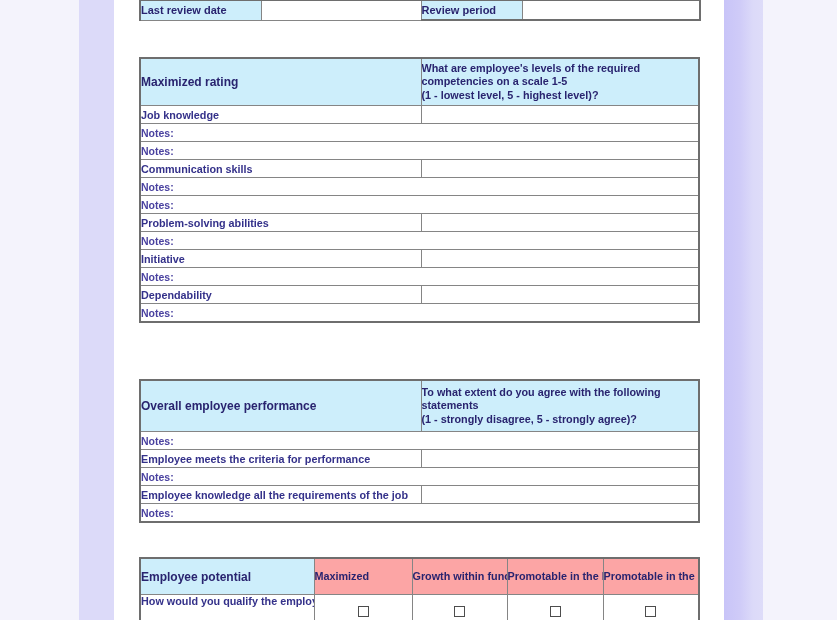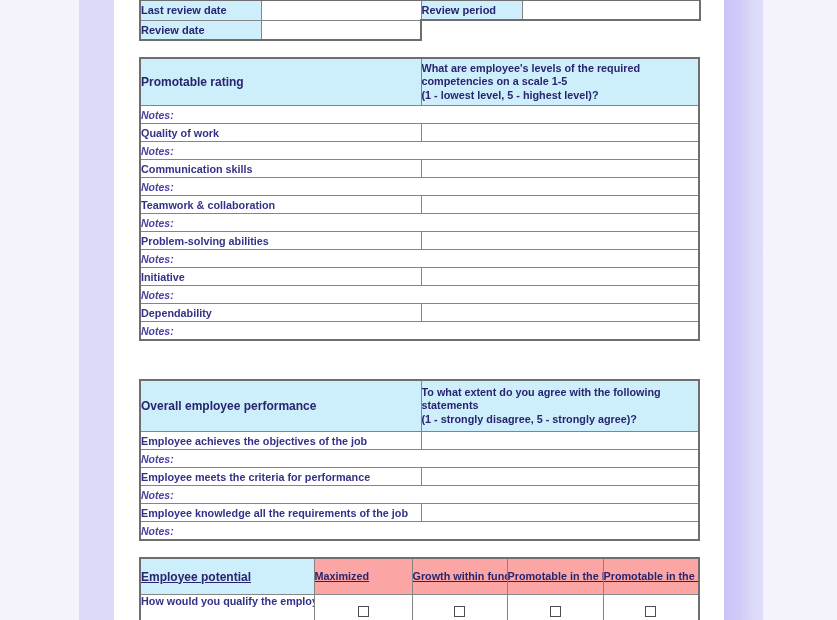--- a/index.html
+++ b/index.html
@@ -28,26 +28,26 @@
   .br{border-right:2px solid #6e6e6e !important;}
   .bb{border-bottom:2px solid #6e6e6e !important;}
   td.ghost{border:none !important;background:transparent;}
 
   .hdr td{background:#cdeefb;}
   td.title{font-weight:bold;font-size:12px;color:#29246f;padding-left:7px;vertical-align:middle;}
   td.question{font-weight:bold;font-size:10.8px;color:#29246f;text-align:left;
     white-space:normal;line-height:13.5px;padding:2px 6px;vertical-align:middle;}
   .t-comp .hdr td{height:46px;}
   .t-perf .hdr td{height:50px;}
-  .t-pot  .hdr td{height:35px;text-decoration:underline;}
+  .t-pot  .hdr td{height:35px;}
 
   td.lbl{font-size:10.8px;font-weight:600;color:#34318a;padding-left:7px;height:17px;vertical-align:middle;}
   td.blue-lbl{background:#cdeefb;font-weight:bold;font-size:11px;color:#29246f;padding-left:7px;vertical-align:middle;}
   td.val{background:#fff;}
-  td.notes-cell{font-size:10.5px;font-style:italic;font-weight:600;color:#4a42a0;
+  td.notes-cell{font-size:10.5px;font-weight:600;color:#4a42a0;
     padding-left:7px;height:17px;vertical-align:middle;}
 
   td.opt{background:#fca5a5;font-weight:bold;font-size:10.8px;color:#29246f;text-align:left;
     white-space:normal;line-height:13px;padding:1px 4px;vertical-align:middle;}
   td.q-cell{white-space:normal;line-height:13px;height:34px;vertical-align:top;padding-top:3px;}
   td.cb-cell{text-align:center;vertical-align:middle;height:34px;}
   .checkbox{display:inline-block;width:9px;height:9px;border:1.5px solid #4d4d4d;background:#fff;}
 </style>
 </head>
 <body>
@@ -64,64 +64,54 @@
         <col style="width:101px">
         <col style="width:178px">
       </colgroup>
     <tbody>
         <tr>
       <td class="blue-lbl bt bl">Last review date</td>
       <td class="val bt"></td>
       <td class="blue-lbl bt bb">Review period</td>
       <td class="val bt br bb"></td>
     </tr>
-    <tr>
-      <td class="blue-lbl bl bb">Review date</td>
-      <td class="val bb br"></td>
-      <td class="ghost"></td>
-      <td class="ghost"></td>
-    </tr>
   </tbody>
     </table>
 
   <table class="t t-comp outlined">
     <colgroup>
         <col style="width:281px">
         <col style="width:278px">
       </colgroup>
     <tbody>
         <tr class="hdr">
-      <td class="title">Promotable rating</td>
+      <td class="title">Maximized rating</td>
       <td class="question">
         <div>What are employee's levels of the required</div>
         <div>competencies on a scale 1-5</div>
         <div>(1 - lowest level, 5 - highest level)?</div>
       </td>
     </tr>
     <tr>
+      <td class="lbl">Job knowledge</td>
+      <td class="val"></td>
+    </tr>
+    <tr>
           <td class="notes-cell" colspan="2"><span>Notes:</span></td>
         </tr>
-    <tr>
-      <td class="lbl">Quality of work</td>
-      <td class="val"></td>
-    </tr>
     <tr>
           <td class="notes-cell" colspan="2"><span>Notes:</span></td>
         </tr>
     <tr>
       <td class="lbl">Communication skills</td>
       <td class="val"></td>
     </tr>
     <tr>
           <td class="notes-cell" colspan="2"><span>Notes:</span></td>
         </tr>
-    <tr>
-      <td class="lbl">Teamwork &amp; collaboration</td>
-      <td class="val"></td>
-    </tr>
     <tr>
           <td class="notes-cell" colspan="2"><span>Notes:</span></td>
         </tr>
     <tr>
       <td class="lbl">Problem-solving abilities</td>
       <td class="val"></td>
     </tr>
     <tr>
           <td class="notes-cell" colspan="2"><span>Notes:</span></td>
         </tr>
@@ -148,24 +138,20 @@
         <col style="width:278px">
       </colgroup>
     <tbody>
         <tr class="hdr">
       <td class="title">Overall employee performance</td>
       <td class="question">
         <div>To what extent do you agree with the following</div>
         <div>statements</div>
         <div>(1 - strongly disagree, 5 - strongly agree)?</div>
       </td>
-    </tr>
-    <tr>
-      <td class="lbl">Employee achieves the objectives of the job</td>
-      <td class="val"></td>
     </tr>
     <tr>
           <td class="notes-cell" colspan="2"><span>Notes:</span></td>
         </tr>
     <tr>
       <td class="lbl">Employee meets the criteria for performance</td>
       <td class="val"></td>
     </tr>
     <tr>
           <td class="notes-cell" colspan="2"><span>Notes:</span></td>

